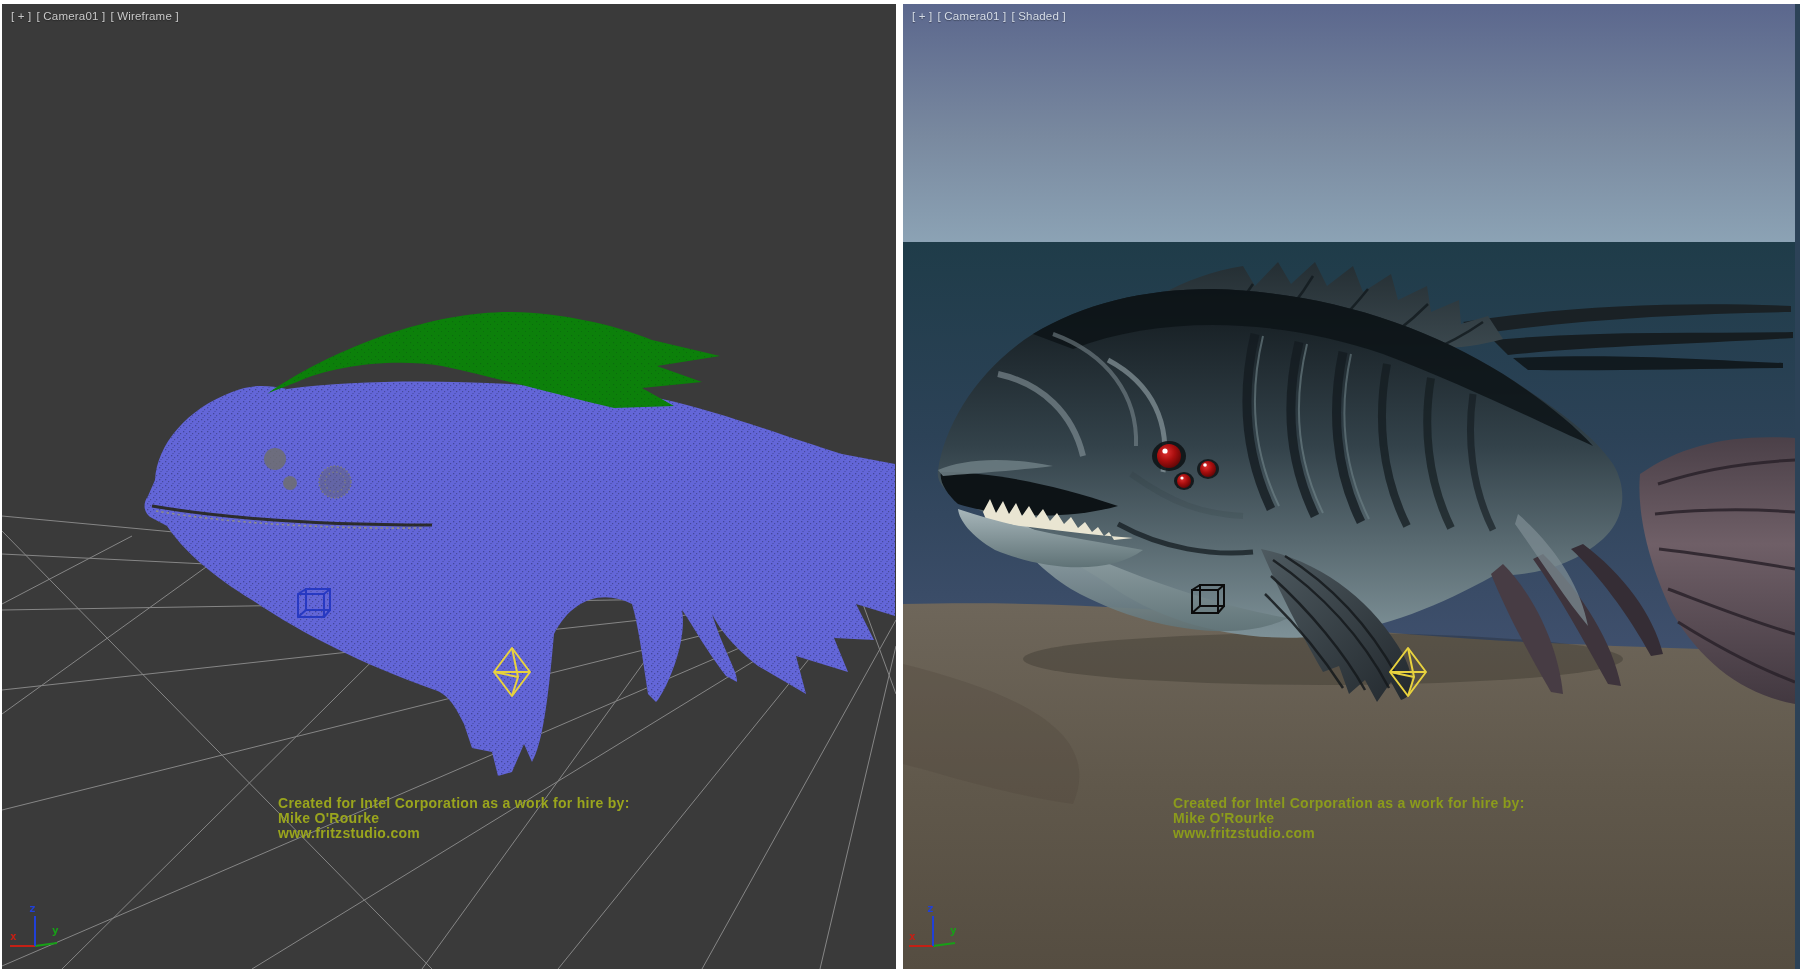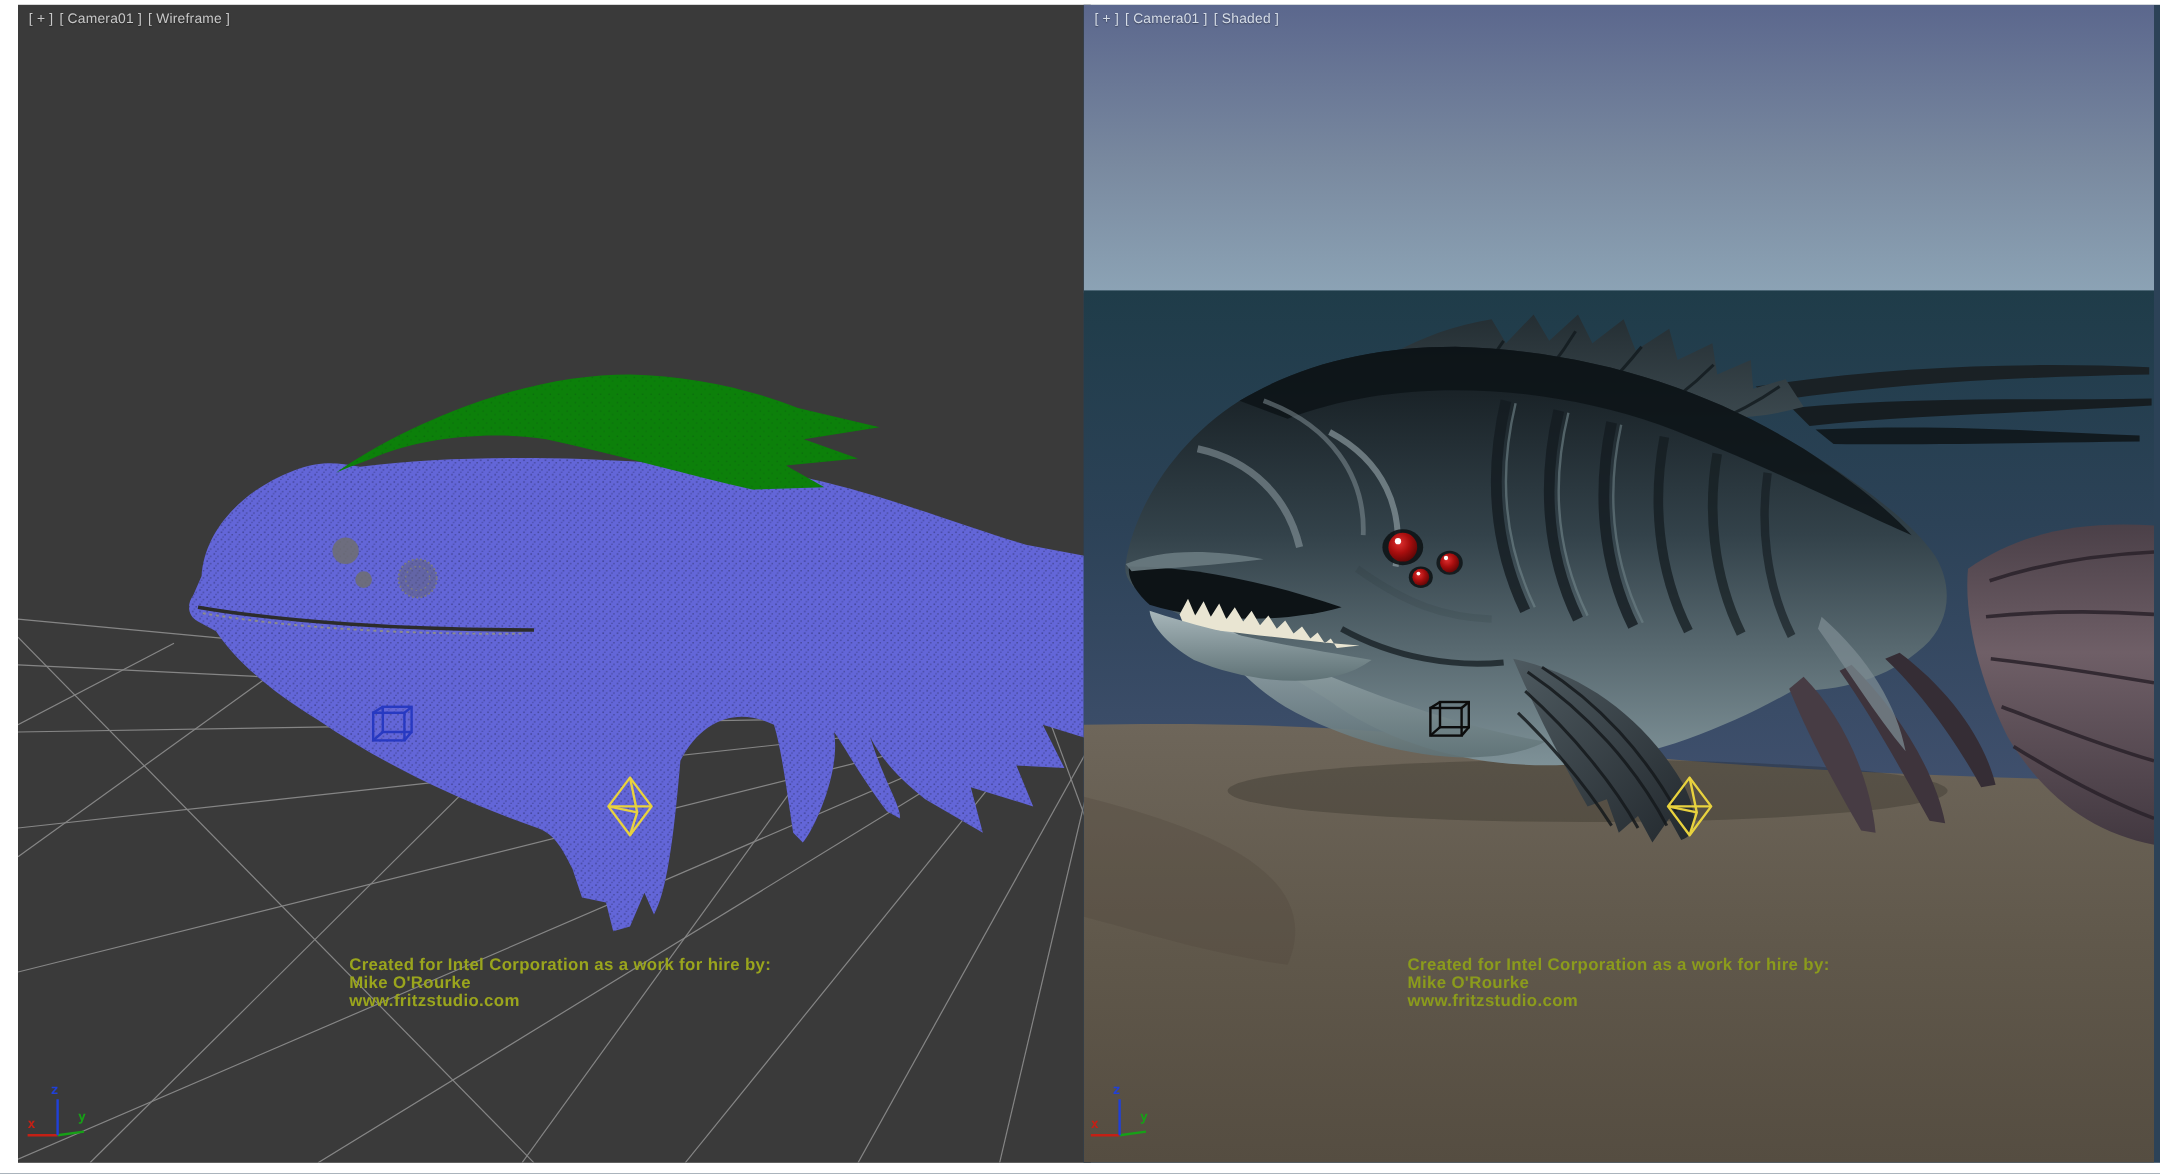--- a/index.html
+++ b/index.html
@@ -1,21 +1,21 @@
 <!DOCTYPE html>
 <html><head>
 <meta charset="utf-8">
 <style>
   html,body{margin:0;padding:0;}
   body{
     width:1800px;height:978px;background:#ffffff;position:relative;overflow:hidden;
     font-family:"Liberation Sans", sans-serif;
   }
   .viewport{position:absolute;overflow:hidden;}
-  #vp-left{left:15px;top:4px;width:894px;height:965px;background:#3a3a3a;}
+  #vp-left{left:2px;top:4px;width:894px;height:965px;background:#3a3a3a;}
   #vp-right{left:903px;top:4px;width:892px;height:965px;background:#2c4257;padding-left:25px;}
   .vp-label{
     position:absolute;left:9px;top:6px;z-index:5;
     font-size:11.5px;letter-spacing:0.2px;white-space:nowrap;
     text-shadow:0 1px 1px rgba(0,0,0,0.35);
   }
   #vp-left .vp-label{color:#c9c9c9;}
   #vp-right .vp-label{color:#d6dde8;}
   .vp-label span{margin-right:5px;cursor:pointer;}
   .watermark{

